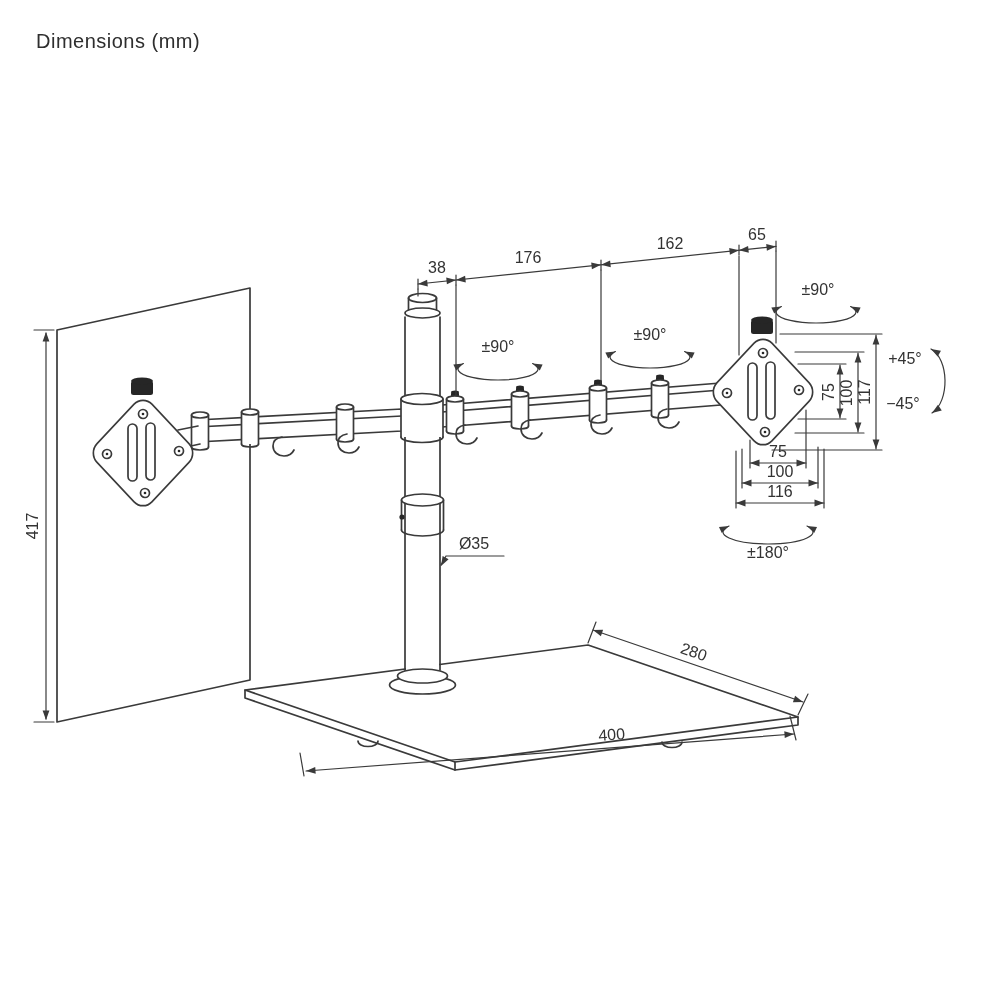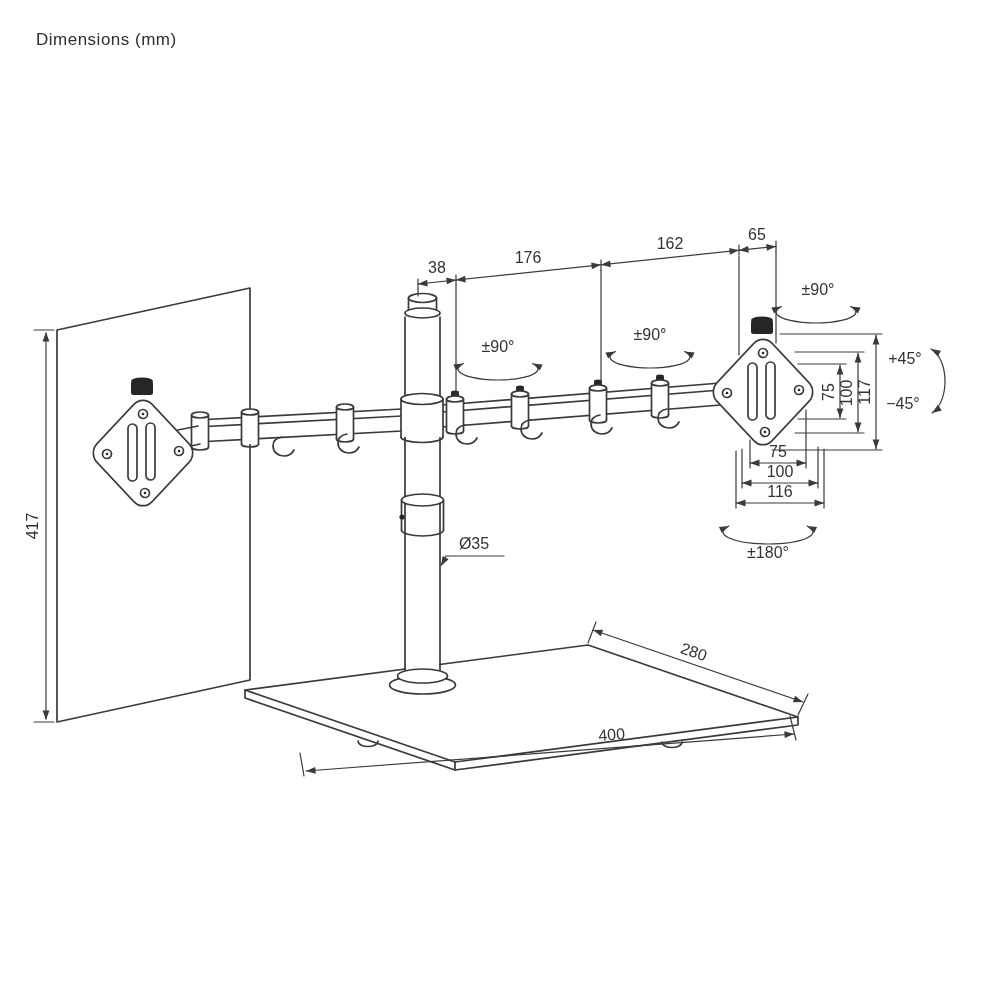--- a/index.html
+++ b/index.html
@@ -1,18 +1,18 @@
 <!DOCTYPE html>
 <html><head>
 <meta charset="utf-8">
 <style>
   html,body{margin:0;padding:0;background:#ffffff;}
   #stage{position:relative;width:1000px;height:1000px;background:#ffffff;overflow:hidden;
          font-family:"Liberation Sans",sans-serif;}
-  .title{position:absolute;left:36px;top:30px;font-size:17px;color:#2e2e2e;letter-spacing:.5px;}
+  .title{position:absolute;left:36px;top:30px;font-size:20px;color:#2e2e2e;letter-spacing:.5px;}
   svg{position:absolute;left:0;top:0;}
   .ln{fill:none;stroke:#3a3a3a;stroke-width:1.7;stroke-linecap:round;stroke-linejoin:round;}
   .lnw{fill:#ffffff;stroke:#3a3a3a;stroke-width:1.7;stroke-linecap:round;stroke-linejoin:round;}
   .wmask{fill:#ffffff;stroke:none;}
   .dim{fill:none;stroke:#3a3a3a;stroke-width:1.2;stroke-linecap:round;}
   .ahf{fill:#3a3a3a;stroke:none;}
   .dark{fill:#262626;stroke:none;}
   text{font-family:"Liberation Sans",sans-serif;font-size:16px;fill:#333333;}
 </style>
 </head>

